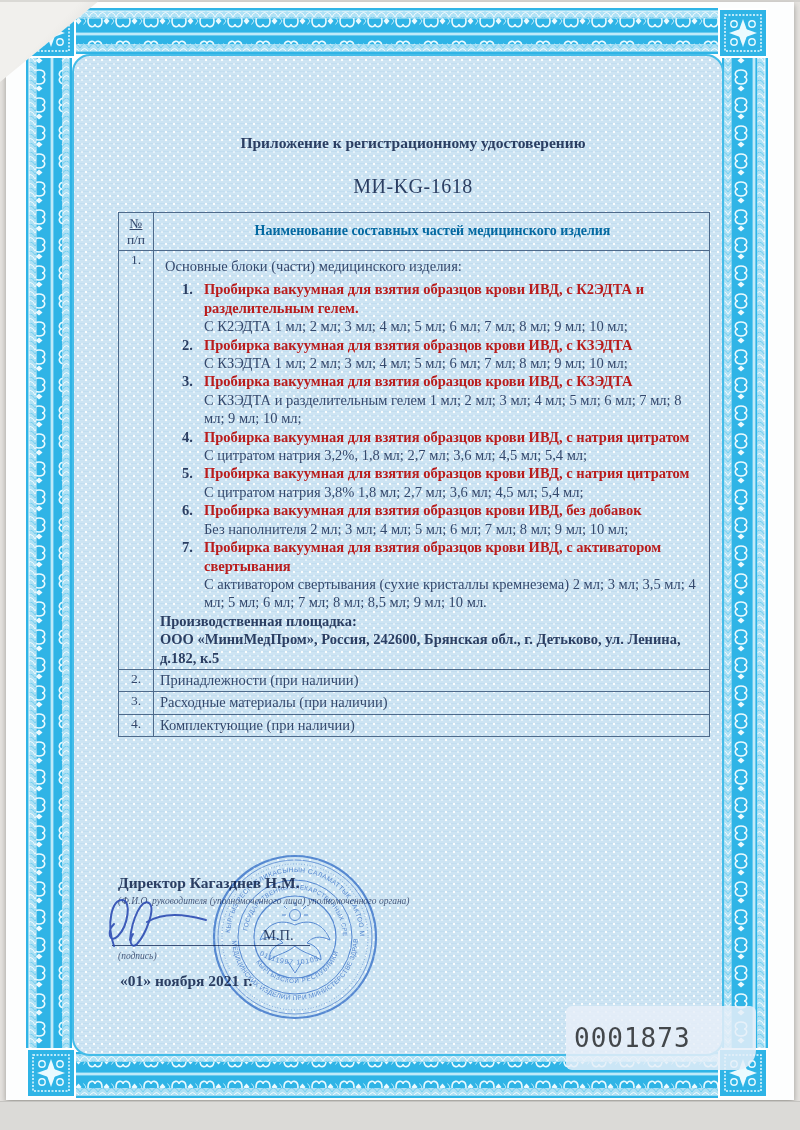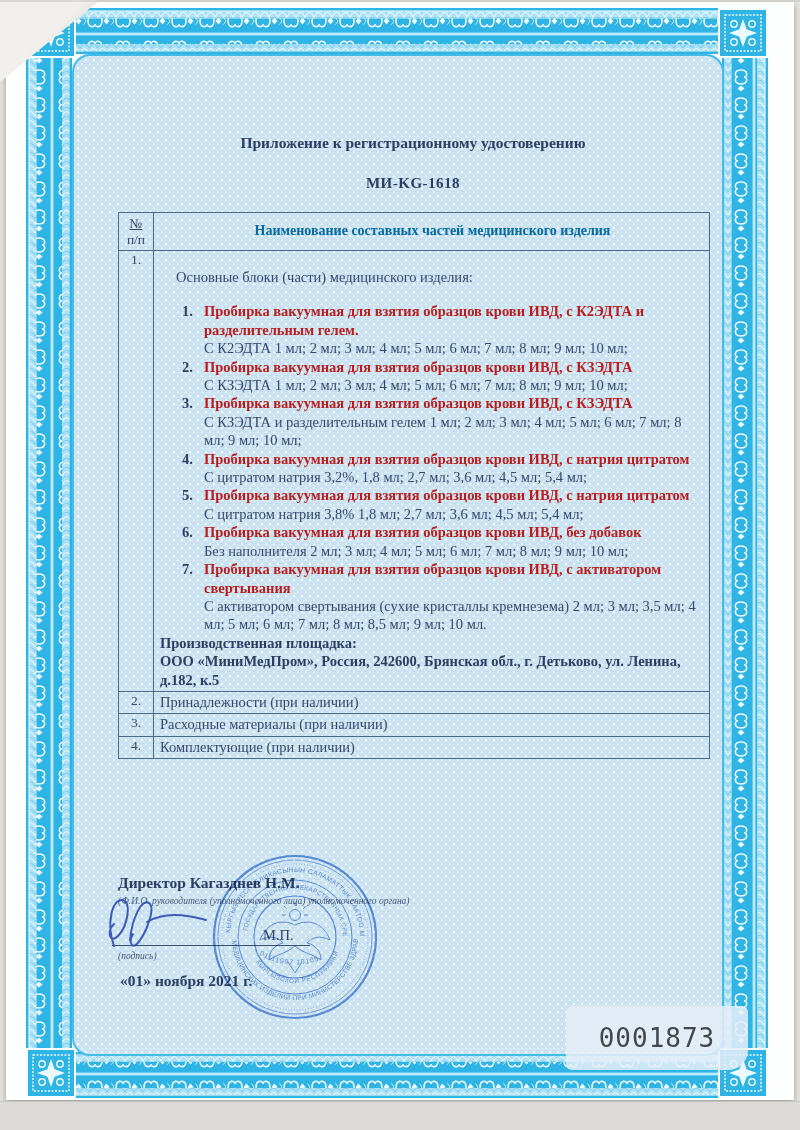--- a/index.html
+++ b/index.html
@@ -11,43 +11,43 @@
     border:2px solid #44bce8;border-radius:18px;
     background-color:#cde4f3;
     background-image:
       radial-gradient(circle, rgba(255,255,255,.95) 1px, rgba(255,255,255,0) 1.6px),
       radial-gradient(circle, rgba(255,255,255,.55) .8px, rgba(255,255,255,0) 1.3px),
       linear-gradient(0deg, rgba(140,190,225,.16) 1px, transparent 1px);
     background-size:8px 8px,8px 8px,4px 4px;
     background-position:0 0,4px 4px,0 0;}
   .content{position:absolute;left:0;top:0;width:772px;height:1130px;z-index:3;color:#34486c;}
   .title1{position:absolute;left:118px;top:134px;width:590px;text-align:center;font-weight:bold;font-size:15.5px;color:#2b3e62;}
-  .title2{position:absolute;left:118px;top:175px;width:590px;text-align:center;font-weight:bold;font-size:15px;color:#2b3e62;letter-spacing:.5px;}
+  .title2{position:absolute;left:118px;top:175px;width:590px;text-align:center;font-weight:normal;font-size:20px;color:#2b3e62;letter-spacing:.5px;}
   .doc-table{position:absolute;left:118px;top:212px;width:590px;border:1px solid #4e6a8b;}
   .trow{display:flex;border-top:1px solid #4e6a8b;}
   .trow:first-child{border-top:none;}
   .cell-num{width:34px;border-right:1px solid #4e6a8b;display:flex;flex-direction:column;align-items:center;font-size:13.5px;padding-top:1px;flex:none;}
   .no-sign{text-decoration:underline;}
   .cell-body{flex:1;padding:1px 4px 2px 6px;font-size:14.5px;line-height:1.27;}
   .cell-body.head{display:flex;align-items:center;justify-content:center;text-align:center;font-weight:bold;font-size:14px;color:#0369a1;min-height:34px;}
   .thead .cell-num{justify-content:center;}
-  .intro{margin:16px;}
+  .intro{margin:5px;}
   .item{display:flex;}
   .item-num{width:22px;margin-left:22px;font-weight:bold;color:#2b3e62;flex:none;}
   .item-text{flex:1;}
   .item-title{display:block;font-weight:bold;color:#b91c1c;}
   .item-detail{display:block;}
   .prod-label,.prod-value{font-weight:bold;color:#2b3e62;}
   .director-name{position:absolute;left:118px;top:874px;font-weight:bold;font-size:15.5px;color:#2b3e62;text-align:right;}
   .director-caption{position:absolute;left:118px;top:896px;font-style:italic;font-size:9.5px;color:#46597c;}
   .sig-line{position:absolute;left:112px;top:945px;width:198px;border-top:1.5px solid #3b5078;}
   .sig-caption{position:absolute;left:118px;top:951px;font-style:italic;font-size:9.5px;color:#46597c;text-align:center;}
   .mp-mark{position:absolute;left:263px;top:927px;font-size:14.5px;color:#33466b;}
   .doc-date{position:absolute;left:120px;top:972px;font-weight:bold;font-size:15.5px;color:#2b3e62;}
-  .serial-patch{position:absolute;left:566px;top:1006px;width:182px;height:64px;background:rgba(230,239,248,.85);border-radius:6px 6px 20px 6px;display:flex;align-items:center;justify-content:center;z-index:3;}
+  .serial-patch{position:absolute;left:566px;top:1006px;width:182px;height:64px;background:rgba(230,239,248,.85);border-radius:6px 6px 20px 6px;display:flex;align-items:center;z-index:3;padding-left:8px;}
   .serial{font-family:"DejaVu Sans Mono",monospace;font-size:26px;letter-spacing:1px;color:#43474b;}
   .signature-svg{position:absolute;left:102px;top:890px;z-index:3;}
   .stamp-svg{position:absolute;left:210px;top:852px;z-index:4;mix-blend-mode:multiply;opacity:.82;}
   .fold{position:absolute;left:0;top:0;width:100px;height:82px;z-index:5;
     clip-path:polygon(0 0,100% 0,0 100%);
     background:linear-gradient(135deg,#f1f0ed 45%,#dedcd8 72%,#c4c2bd 92%,#a3a19b 100%);}
   .top-edge{position:absolute;left:0;top:0;width:800px;height:2px;background:#c3c1bd;opacity:.5;z-index:6;}
   .bottom-strip{position:absolute;left:0;top:1101px;width:800px;height:29px;background:#dbdad7;border-top:1px solid #c5c4c1;z-index:6;}
 </style>
 </head>

